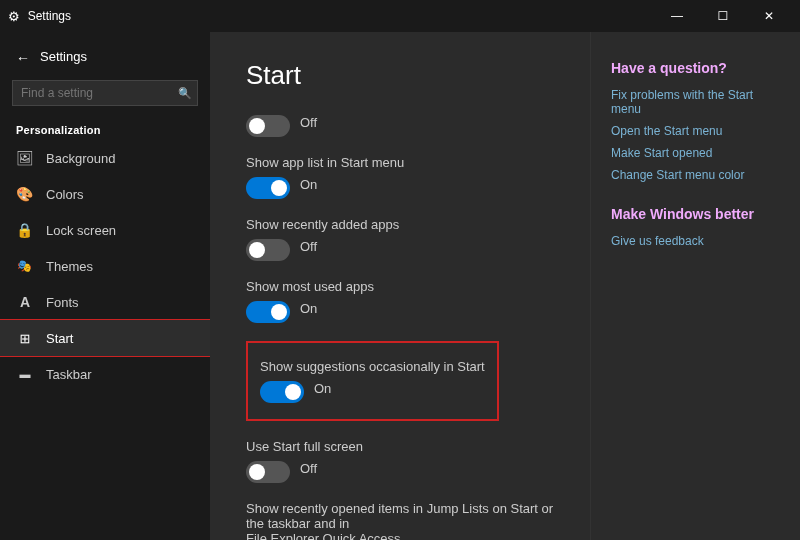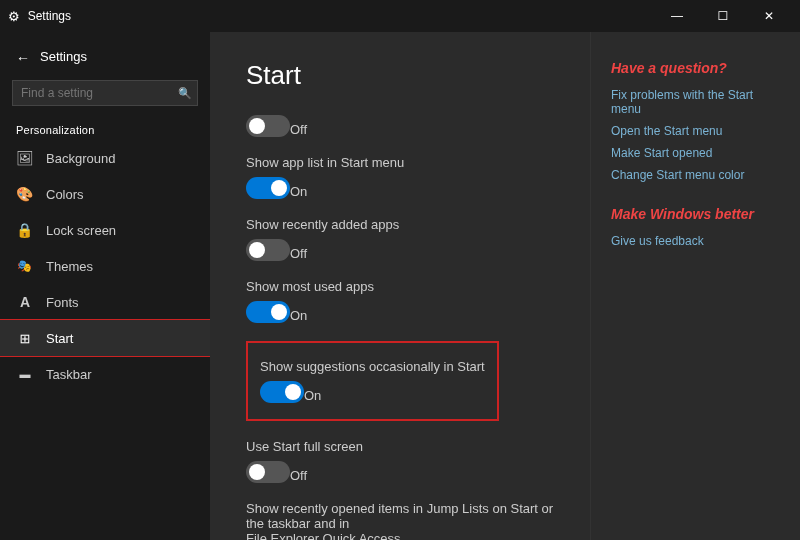--- a/index.html
+++ b/index.html
@@ -91,21 +91,21 @@
       right: 6px;
       top: 50%;
       transform: translateY(-50%);
       color: #aaa;
       font-size: 11px;
     }
 
     .sidebar-section-label {
       padding: 10px 8px 4px 16px;
       font-size: 11px;
-      font-weight: 400;
+      font-weight: 700;
       color: #ffffff;
       letter-spacing: 0.02em;
     }
 
     .sidebar-item {
       display: flex;
       align-items: center;
       gap: 12px;
       padding: 9px 16px;
       cursor: pointer;
@@ -150,21 +150,22 @@
     }
     .setting-label {
       font-size: 13px;
       color: #cccccc;
       margin-bottom: 6px;
     }
 
     
     .toggle-row {
       display: flex;
-      align-items: flex-end;
+      align-items: flex-start;
+      gap: 10px;
       margin-top: 7px;
     }
     .toggle {
       width: 44px;
       height: 22px;
       border-radius: 11px;
       position: relative;
       cursor: pointer;
       flex-shrink: 0;
     }
@@ -202,23 +203,22 @@
     .right-panel {
       width: 210px;
       background: #2b2b2b;
       padding: 28px 20px;
       flex-shrink: 0;
       border-left: 1px solid #333;
     }
     .right-panel-title {
       font-size: 14px;
       font-weight: 600;
-      color: #ef4444;
+      color: #f0abfc;
       margin-bottom: 12px;
-      font-style: italic;
     }
     .right-panel-link {
       display: block;
       font-size: 12px;
       color: #7ab3d4;
       margin-bottom: 8px;
       cursor: pointer;
       text-decoration: none;
     }
     .right-panel-section {

